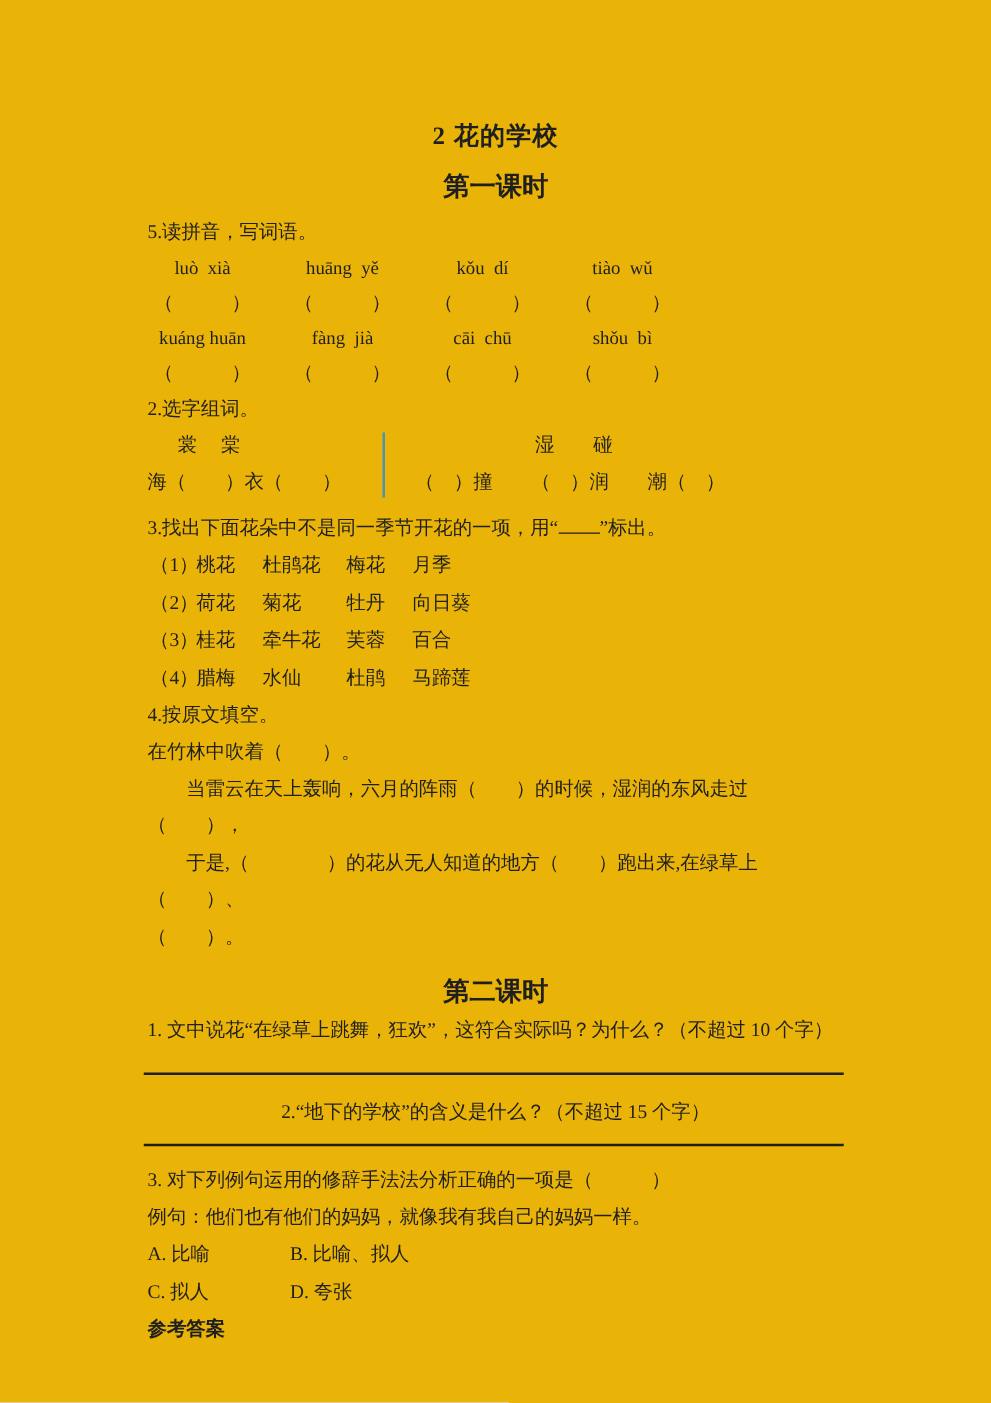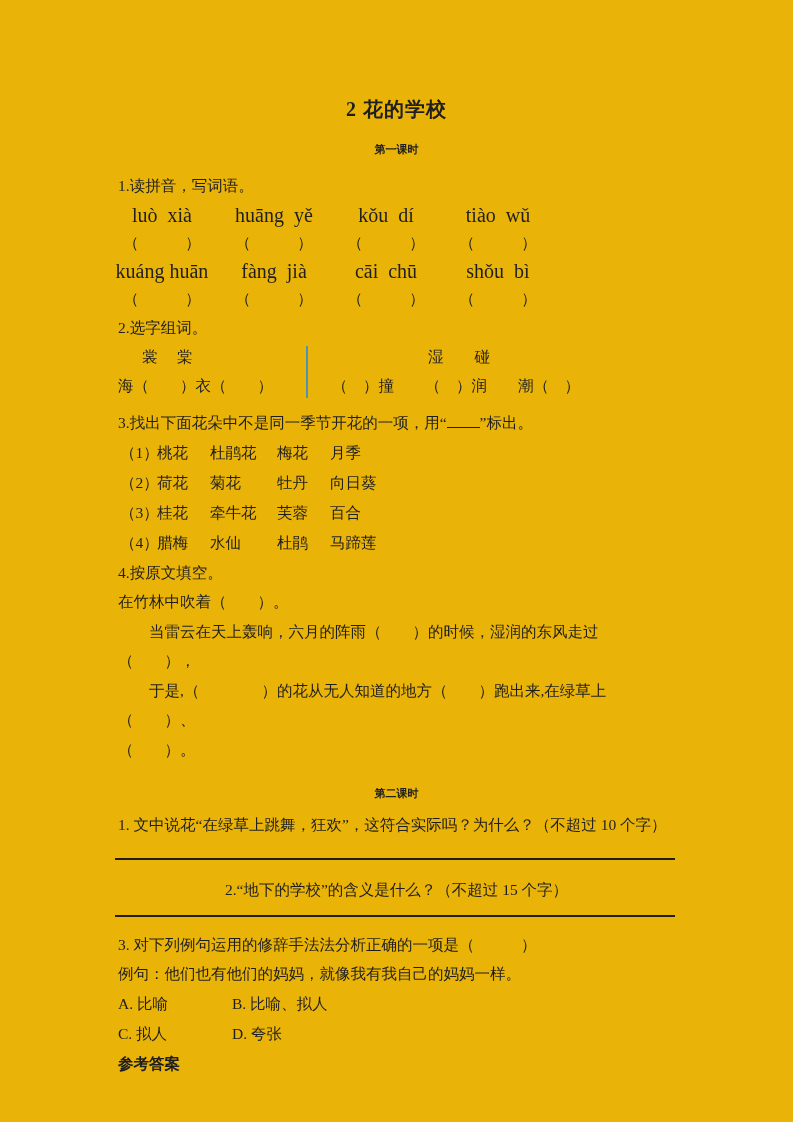--- a/index.html
+++ b/index.html
@@ -21,31 +21,31 @@
   .doc-title{
     padding-top:96px;
     text-align:center;
     font-size:20px;
     font-weight:700;
     line-height:27px;
     letter-spacing:1px;
   }
   .part-heading{
     text-align:center;
-    font-size:11px;
+    font-size:21px;
     font-weight:700;
     line-height:22px;
     margin-top:15px;
   }
   .q-label{line-height:26px;margin-top:13px;}
   
   .py-grid{display:flex;margin-top:2px;margin-left:-12px;}
   .py-col{width:112px;text-align:center;}
   .py-col div{line-height:28px;white-space:pre;}
-  .py-syll{font-size:20px;}
+  .py-syll{font-size:15px;}
   
   .q2-label{line-height:28px;margin-top:1px;}
   .q2-block{position:relative;}
   .q2-chars{line-height:29px;position:relative;}
   .q2-chars .left{margin-left:24px;}
   .q2-chars .right{position:absolute;left:310px;top:0;}
   .q2-row{line-height:29px;position:relative;}
   .q2-row .right{position:absolute;left:214px;top:0;white-space:pre;}
   .v-divider{
     position:absolute;left:188px;top:4px;
@@ -91,21 +91,21 @@
 </style>
 </head>
 <body>
 
 <div class="page">
   <div class="content">
 
     <div class="doc-title">2 花的学校</div>
     <div class="part-heading">第一课时</div>
 
-    <div class="q-label">1.读拼音，写词语。</div>
+    <div class="q-label">5.读拼音，写词语。</div>
     <div class="py-grid">
       <div class="py-col">
         <div class="py-syll">luò  xià</div>
         <div>（　　　）</div>
         <div class="py-syll">kuáng huān</div>
         <div>（　　　）</div>
       </div>
       <div class="py-col">
         <div class="py-syll">huāng  yě</div>
         <div>（　　　）</div>

